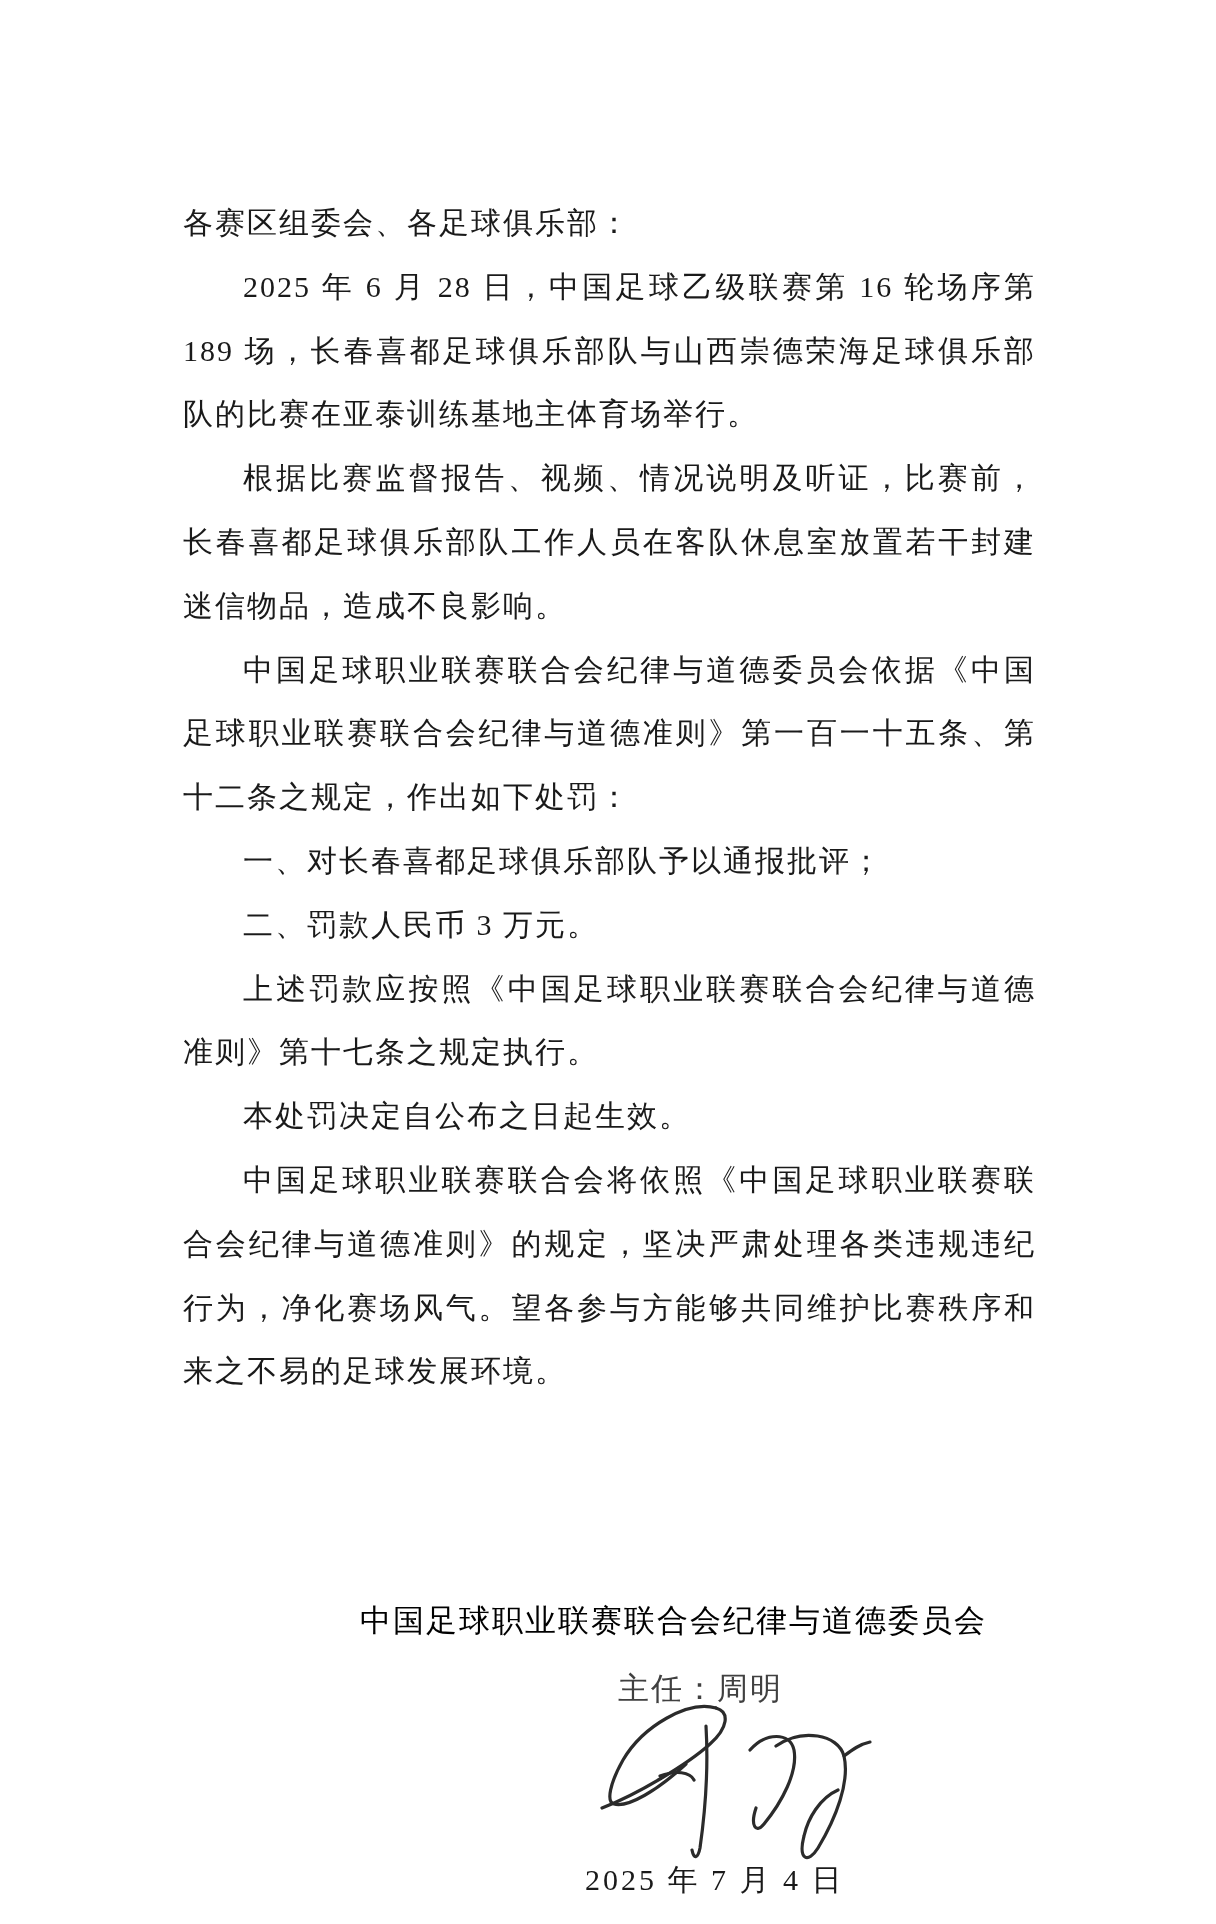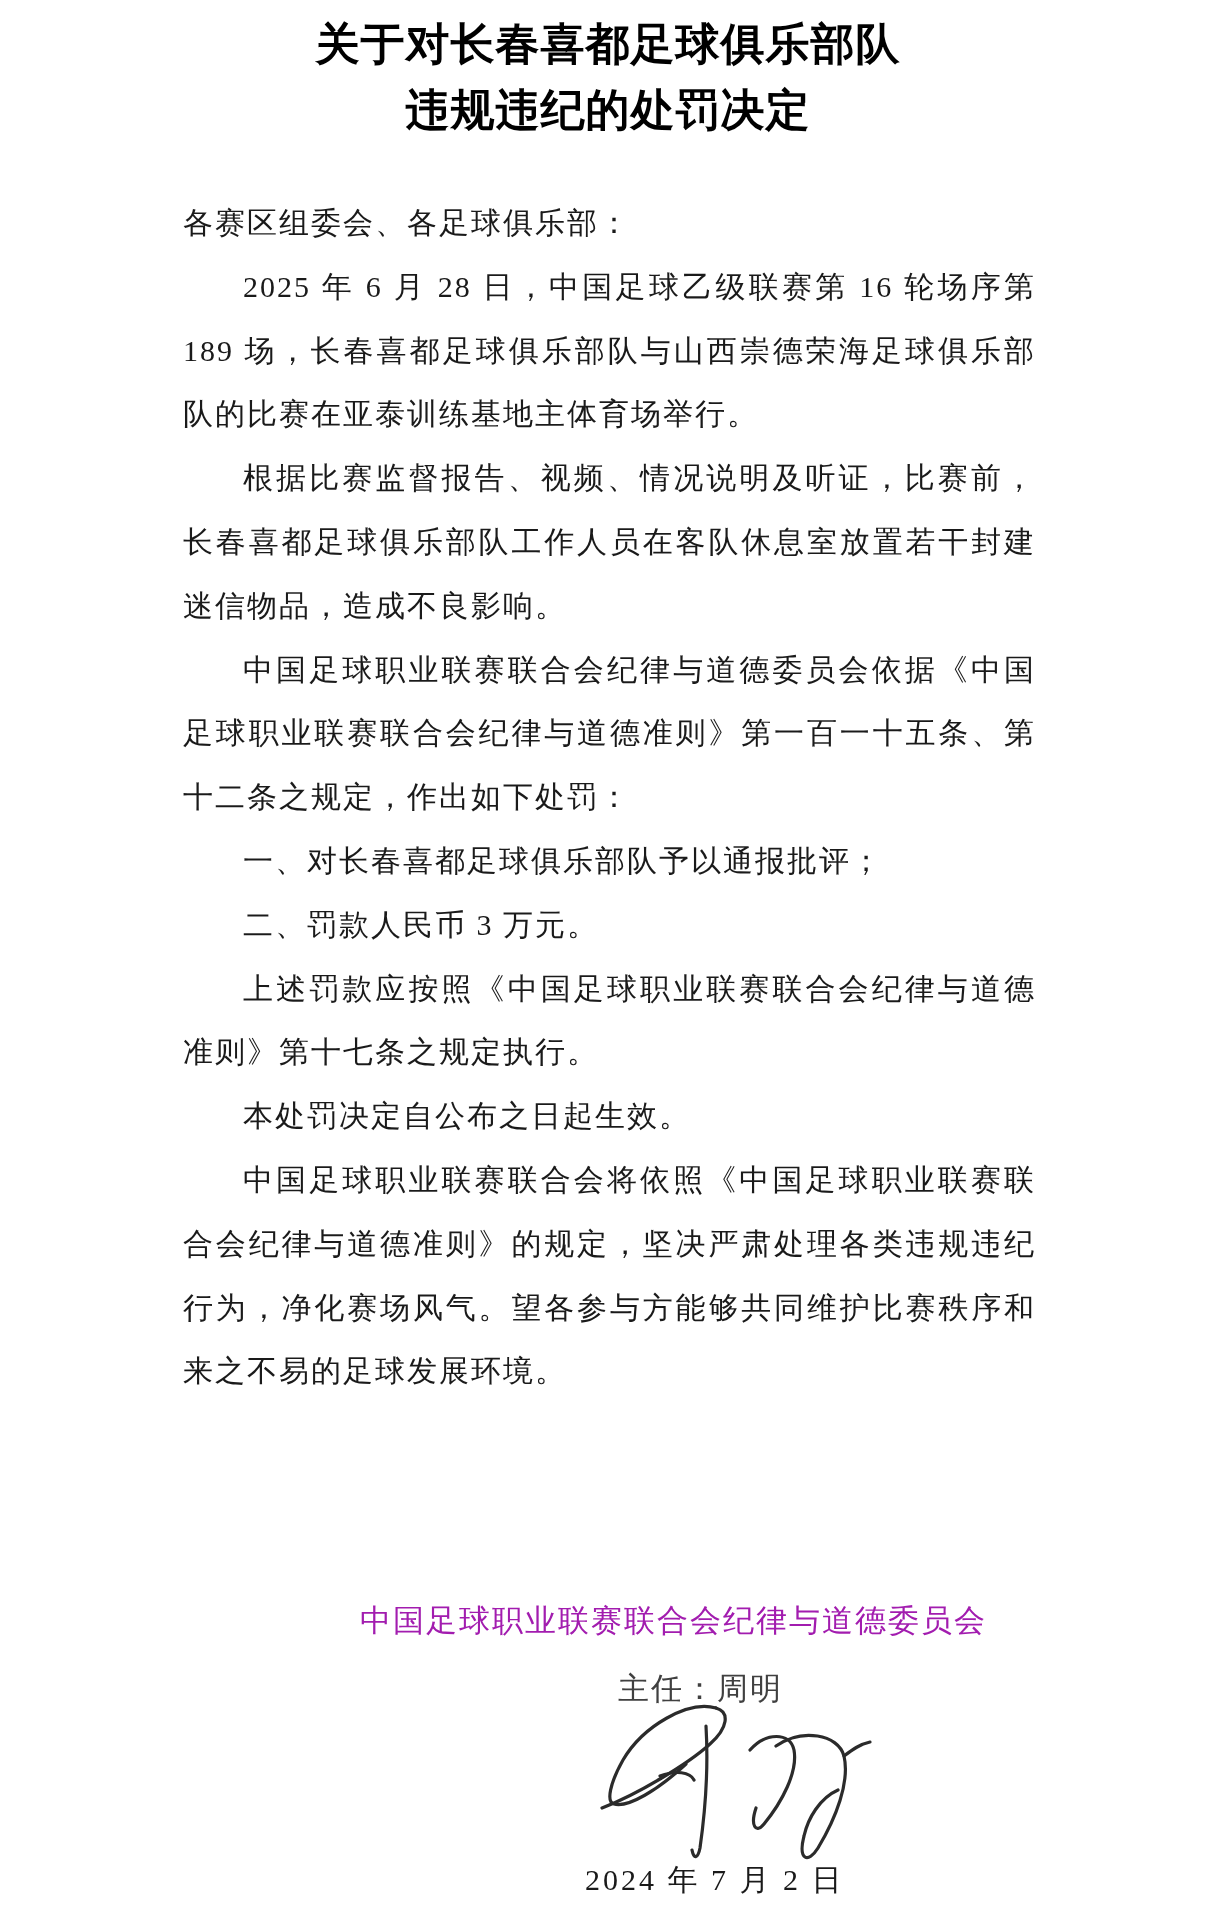--- a/index.html
+++ b/index.html
@@ -52,21 +52,21 @@
     text-indent: 2em;
   }
   .org-line {
     position: absolute;
     top: 1598px;
     left: 360px;
     font-size: 31px;
     letter-spacing: 2px;
     line-height: 46px;
     white-space: nowrap;
-    color: #a21caf;
+    color: #000000;
   }
   .signer-line {
     position: absolute;
     top: 1666px;
     left: 618px;
     font-size: 31px;
     letter-spacing: 2px;
     line-height: 46px;
     white-space: nowrap;
     color: #404040;
@@ -87,24 +87,20 @@
     line-height: 44px;
     white-space: nowrap;
     color: #1a1a1a;
   }
 </style>
 </head>
 <body>
 
 <div class="page">
 
-  <div class="doc-title">
-    <div>关于对长春喜都足球俱乐部队</div>
-    <div>违规违纪的处罚决定</div>
-  </div>
 
   <div class="doc-body">
     <p class="salutation">各赛区组委会、各足球俱乐部：</p>
     <span><p class="para">2025 年 6 月 28 日，中国足球乙级联赛第 16 轮场序第 189 场，长春喜都足球俱乐部队与山西崇德荣海足球俱乐部队的比赛在亚泰训练基地主体育场举行。</p><p class="para">根据比赛监督报告、视频、情况说明及听证，比赛前，长春喜都足球俱乐部队工作人员在客队休息室放置若干封建迷信物品，造成不良影响。</p><p class="para">中国足球职业联赛联合会纪律与道德委员会依据《中国足球职业联赛联合会纪律与道德准则》第一百一十五条、第十二条之规定，作出如下处罚：</p><p class="para">一、对长春喜都足球俱乐部队予以通报批评；</p><p class="para">二、罚款人民币 3 万元。</p><p class="para">上述罚款应按照《中国足球职业联赛联合会纪律与道德准则》第十七条之规定执行。</p><p class="para">本处罚决定自公布之日起生效。</p><p class="para">中国足球职业联赛联合会将依照《中国足球职业联赛联合会纪律与道德准则》的规定，坚决严肃处理各类违规违纪行为，净化赛场风气。望各参与方能够共同维护比赛秩序和来之不易的足球发展环境。</p></span>
   </div>
 
   <div class="org-line">中国足球职业联赛联合会纪律与道德委员会</div>
 
   <div class="signer-line">主任：周明</div>
 
@@ -121,15 +117,15 @@
 
         <path d="M 152 52 C 168 34, 192 34, 196 52 C 200 74, 184 104, 166 126 C 158 136, 152 128, 158 110"></path>
 
         <path d="M 178 48 C 204 30, 240 36, 246 58 C 252 84, 238 120, 220 150 C 210 166, 200 162, 206 138 C 210 120, 222 100, 240 92"></path>
 
         <path d="M 246 58 C 254 52, 262 46, 272 44"></path>
       </g>
     </svg>
   </div>
 
-  <div class="date-line">2024 年 7 月 2 日</div>
+  <div class="date-line">2025 年 7 月 4 日</div>
 
 </div>
 
 </body></html>

